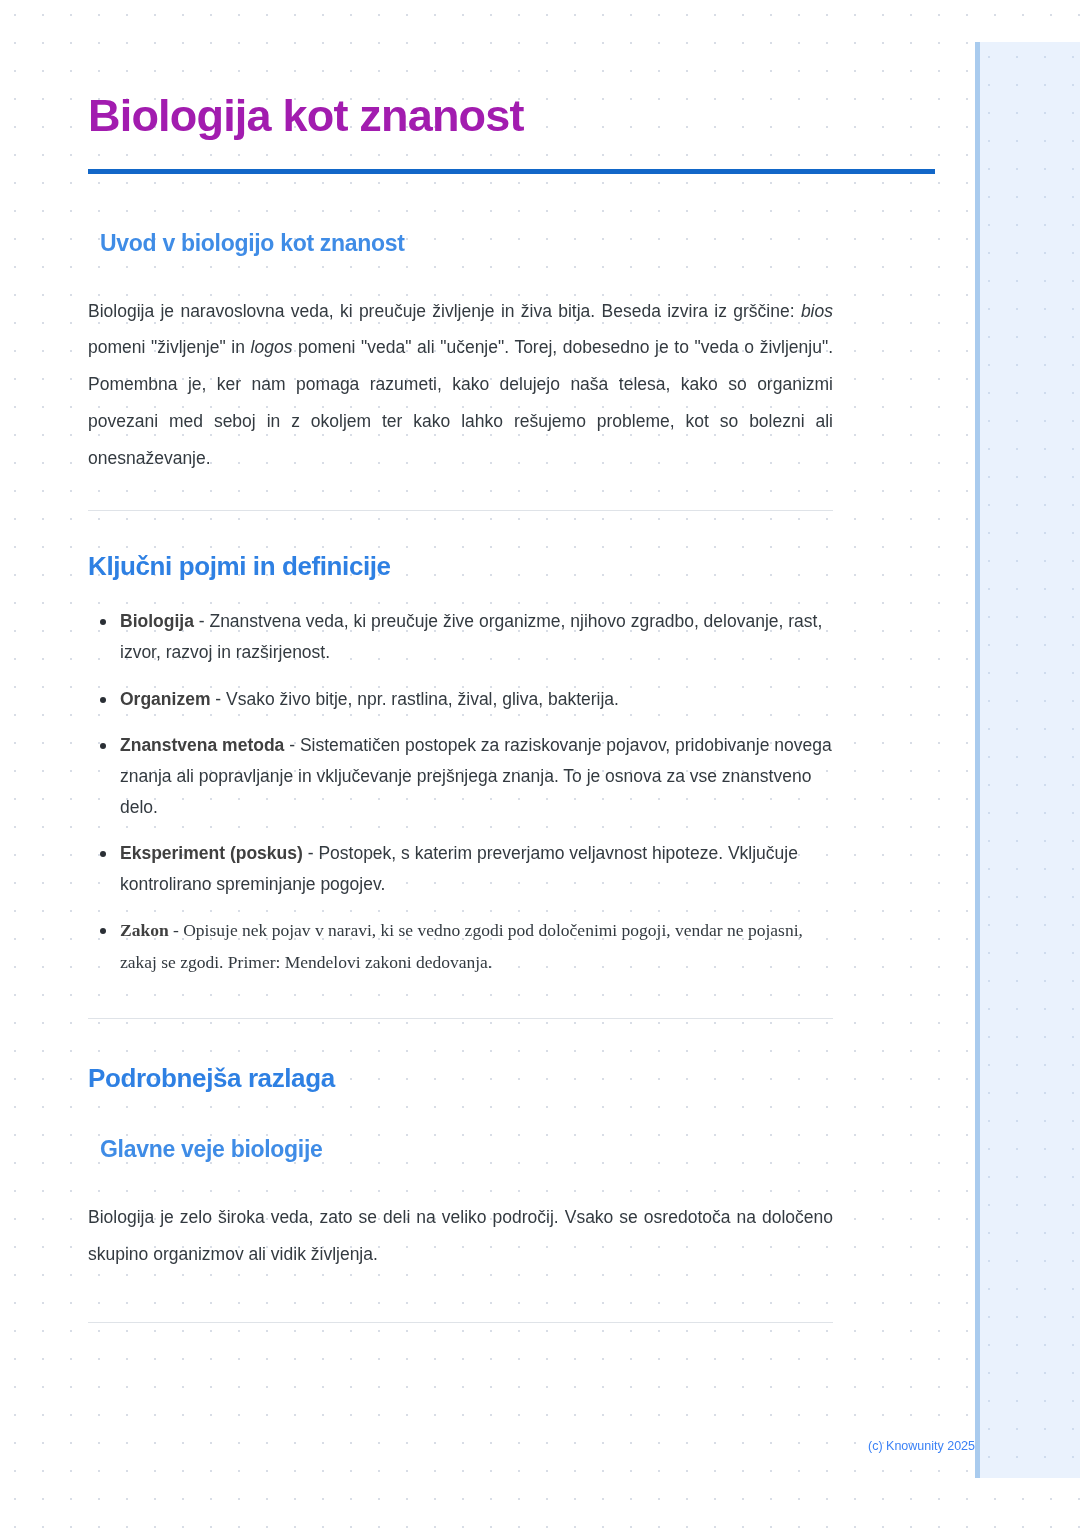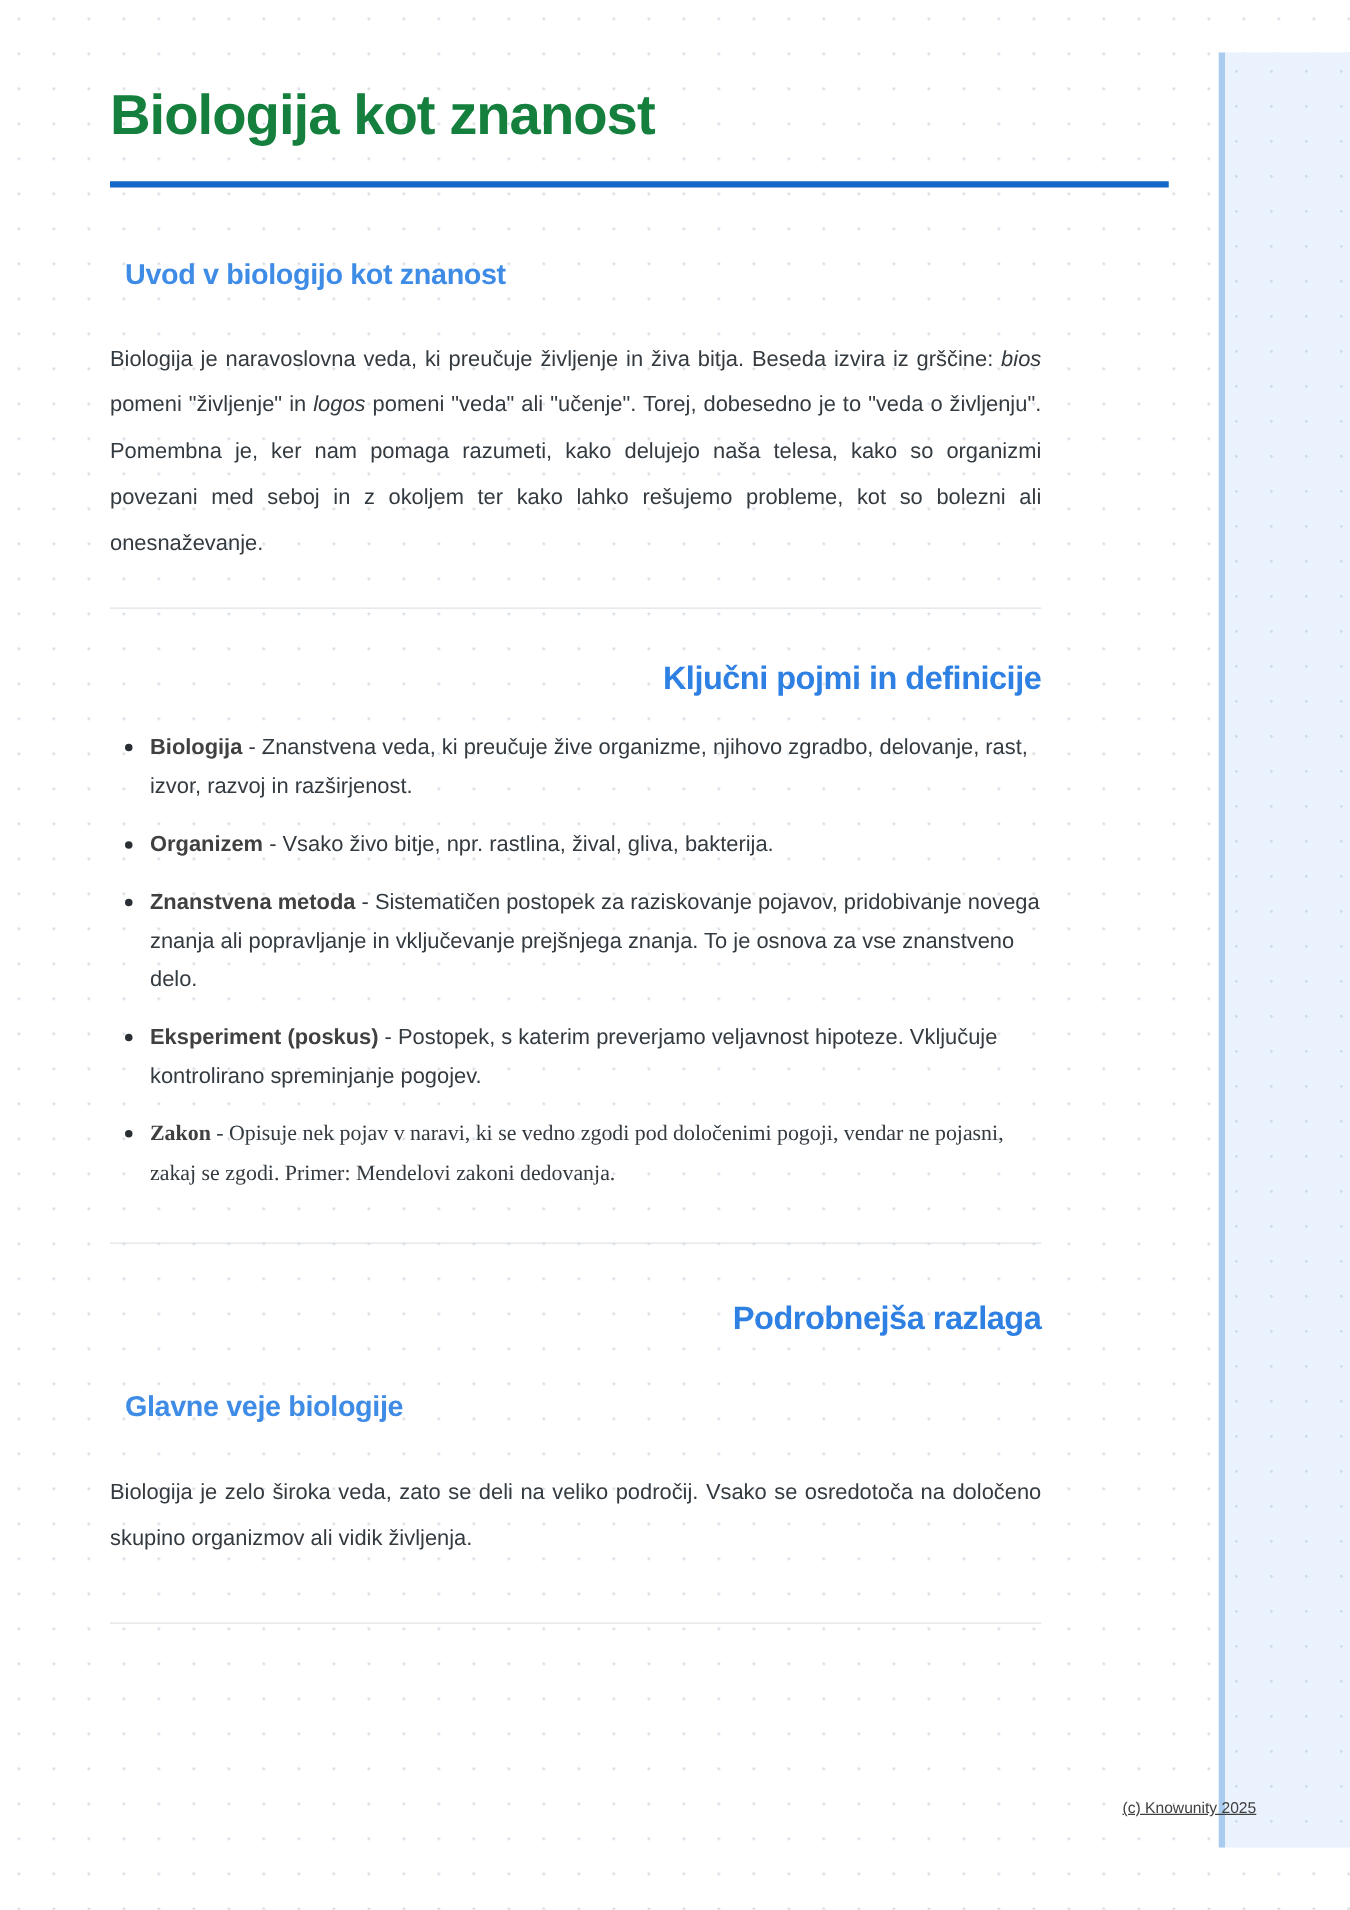--- a/index.html
+++ b/index.html
@@ -51,39 +51,38 @@
     position: absolute;
     left: 88px;
     top: 0;
     width: 745px;
   }
 
   h1.doc-title {
     font-size: 45px;
     line-height: 1.08;
     font-weight: bold;
-    color: #15803d;
+    color: #a21caf;
     letter-spacing: -0.8px;
     margin: 0;
-    padding-top: 68px;
+    padding-top: 92px;
   }
   .title-rule {
     margin-top: 28px;
     width: 847px;
     height: 5px;
     background: #1267c8;
   }
 
   h2.section-title {
     font-size: 26px;
     font-weight: bold;
     color: #2e80e3;
     letter-spacing: -0.4px;
     margin: 0;
-    text-align: right;
   }
   h3.sub-title {
     font-size: 23px;
     font-weight: bold;
     color: #3f8ce6;
     letter-spacing: -0.3px;
     margin: 12px;
   }
 
   p.body-text {
@@ -138,26 +137,25 @@
   
   .sp-24 { height: 24px; }
   .sp-30 { height: 30px; }
   .sp-34 { height: 34px; }
   .sp-40 { height: 40px; }
   .sp-44 { height: 44px; }
   .sp-50 { height: 50px; }
 
   #footer-note {
     position: absolute;
-    left: 898px;
+    left: 868px;
     top: 1439px;
     font-size: 12.5px;
-    color: #404040;
+    color: #3b82f6;
     white-space: nowrap;
-    text-decoration: underline;
   }
 </style>
 </head>
 <body>
 
 <div id="page"></div>
 
 <div id="side-panel"></div>
 <div id="side-accent"></div>
 

